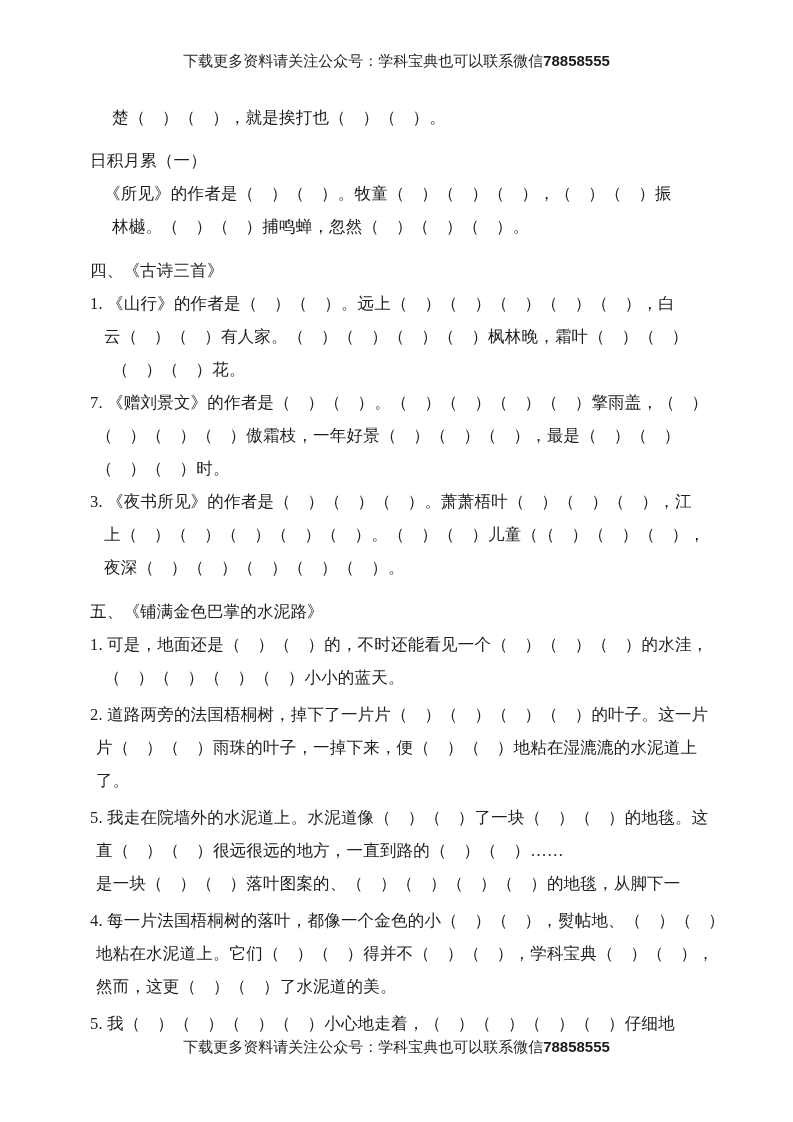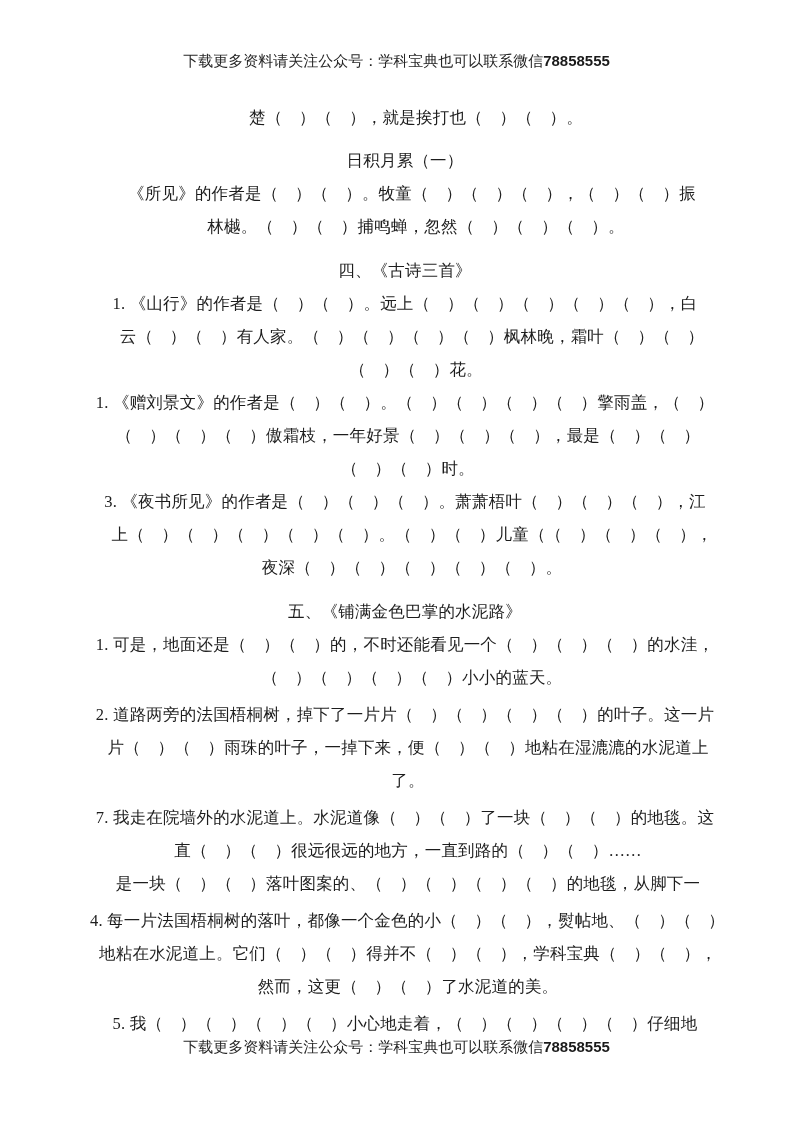--- a/index.html
+++ b/index.html
@@ -30,21 +30,20 @@
   .content{
     position:absolute;
     left:90px;top:101px;width:630px;
     font-size:16.5px;
   }
   .line{
     line-height:33px;
     height:33px;
     white-space:nowrap;
     letter-spacing:0.2px;
-    text-align:center;
   }
   .ind-a{padding-left:6px;}
   .ind-b{padding-left:14px;}
   .ind-c{padding-left:22px;}
   .gap-md{margin-top:10px;}
   .gap-lg{margin-top:11px;font-family:Liberation Serif, serif;}
   .item-gap{margin-top:4px;}
 </style>
 </head>
 <body>
@@ -65,21 +64,21 @@
 
     <div class="line gap-lg">四、《古诗三首》</div>
 
     <div>
       <div class="line">1. 《山行》的作者是（　）（　）。远上（　）（　）（　）（　）（　），白</div>
       <div class="line ind-b">云（　）（　）有人家。（　）（　）（　）（　）枫林晚，霜叶（　）（　）</div>
       <div class="line ind-c">（　）（　）花。</div>
     </div>
 
     <div>
-      <div class="line">1. 《赠刘景文》的作者是（　）（　）。（　）（　）（　）（　）擎雨盖，（　）</div>
+      <div class="line">7. 《赠刘景文》的作者是（　）（　）。（　）（　）（　）（　）擎雨盖，（　）</div>
       <div class="line ind-a">（　）（　）（　）傲霜枝，一年好景（　）（　）（　），最是（　）（　）</div>
       <div class="line ind-a">（　）（　）时。</div>
     </div>
 
     <div>
       <div class="line">3. 《夜书所见》的作者是（　）（　）（　）。萧萧梧叶（　）（　）（　），江</div>
       <div class="line ind-b">上（　）（　）（　）（　）（　）。（　）（　）儿童（（　）（　）（　），</div>
       <div class="line ind-b">夜深（　）（　）（　）（　）（　）。</div>
     </div>
 
@@ -90,21 +89,21 @@
       <div class="line ind-b">（　）（　）（　）（　）小小的蓝天。</div>
     </div>
 
     <div class="item-gap">
       <div class="line">2. 道路两旁的法国梧桐树，掉下了一片片（　）（　）（　）（　）的叶子。这一片</div>
       <div class="line ind-a">片（　）（　）雨珠的叶子，一掉下来，便（　）（　）地粘在湿漉漉的水泥道上</div>
       <div class="line ind-a">了。</div>
     </div>
 
     <div class="item-gap">
-      <div class="line">7. 我走在院墙外的水泥道上。水泥道像（　）（　）了一块（　）（　）的地毯。这</div>
+      <div class="line">5. 我走在院墙外的水泥道上。水泥道像（　）（　）了一块（　）（　）的地毯。这</div>
       <div class="line ind-a">直（　）（　）很远很远的地方，一直到路的（　）（　）……</div>
       <div class="line ind-a">是一块（　）（　）落叶图案的、（　）（　）（　）（　）的地毯，从脚下一</div>
     </div>
 
     <div class="item-gap">
       <div class="line">4. 每一片法国梧桐树的落叶，都像一个金色的小（　）（　），熨帖地、（　）（　）</div>
       <div class="line ind-a">地粘在水泥道上。它们（　）（　）得并不（　）（　），学科宝典（　）（　），</div>
       <div class="line ind-a">然而，这更（　）（　）了水泥道的美。</div>
     </div>
 

